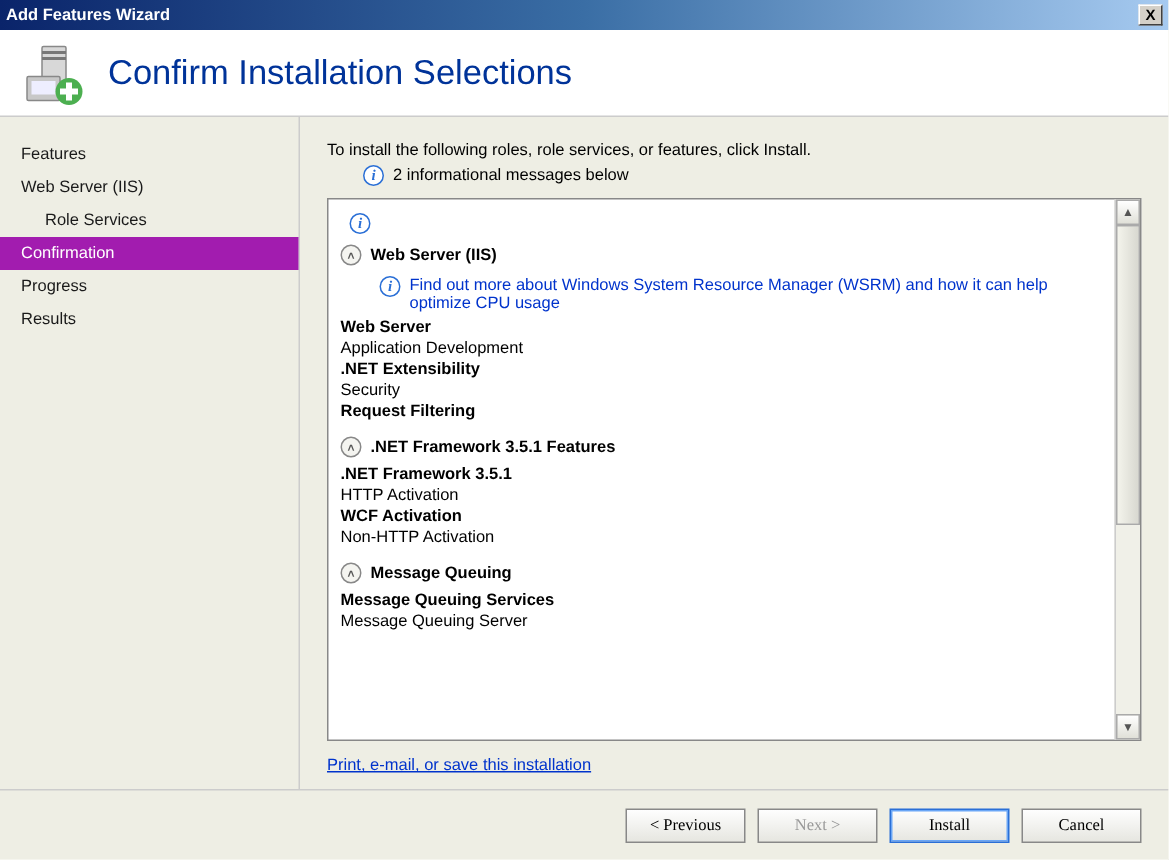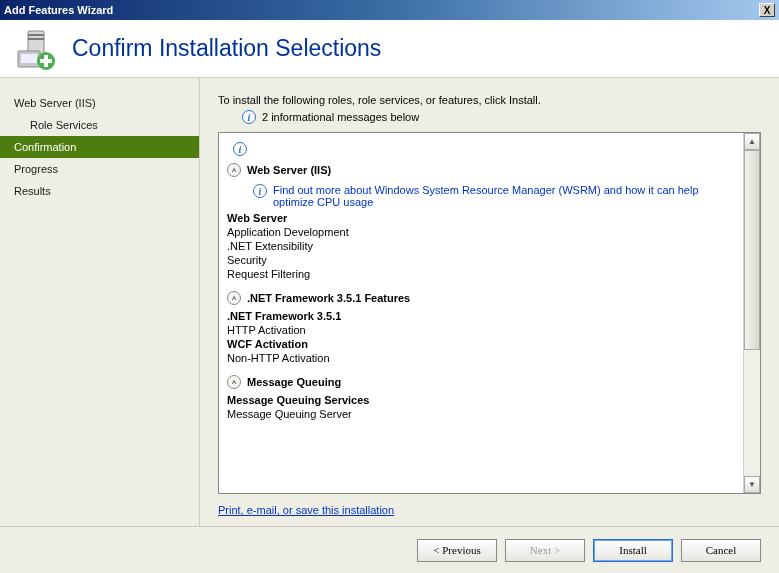--- a/index.html
+++ b/index.html
@@ -9,42 +9,42 @@
 .titlebar .close { margin-left: auto; width: 16px; height: 14px; background: #d4d0c8; border: 1px solid #fff; border-right-color: #404040; border-bottom-color: #404040; color: #000; display: flex; align-items: center; justify-content: center; font-size: 10px; font-family: Arial; cursor: pointer; }
 
 .header { height: 58px; background: #fff; display: flex; align-items: center; padding: 8px 14px; border-bottom: 1px solid #ccc; }
 .header-icon { width: 44px; height: 44px; margin-right: 14px; position: relative; }
 .header-title { font-size: 23px; color: #003399; font-family: "Segoe UI", Tahoma, sans-serif; }
 
 .body { display: flex; height: 448px; background: #eeeee4; }
 .sidebar { width: 200px; background: #eeeee4; padding: 14px 0 0 0; border-right: 1px solid #ccc; }
 .side-item { padding: 5px 14px; color: #1a1a1a; cursor: pointer; }
 .side-sub { padding: 5px 14px 5px 30px; color: #1a1a1a; cursor: pointer; }
-.side-item.active { background: #4d7c0f; color: #fff; }
+.side-item.active { background: #a21caf; color: #fff; }
 
 .main { flex: 1; padding: 16px 18px 10px 18px; display: flex; flex-direction: column; }
 .intro { margin-bottom: 0; }
 .msg-row { display: flex; align-items: center; margin: 4px 0 8px 24px; }
 .info-icon { width: 14px; height: 14px; border-radius: 50%; background: #fff; border: 1.5px solid #2a6fd6; color: #2a6fd6; font-weight: bold; font-size: 10px; font-style: italic; display: inline-flex; align-items: center; justify-content: center; margin-right: 6px; font-family: Georgia, serif; flex-shrink: 0; }
 
 .panel { border: 1px solid #888; background: #fff; flex: 1; position: relative; display: flex; }
 .panel-content { flex: 1; overflow: hidden; padding: 6px 8px; }
 .scrollbar { width: 17px; background: #e8e8e0; border-left: 1px solid #ccc; display: flex; flex-direction: column; }
 .sb-btn { height: 17px; background: linear-gradient(#fff,#e0e0d8); border: 1px solid #aaa; display: flex; align-items: center; justify-content: center; font-size: 8px; color: #555; }
 .sb-track { flex: 1; background: #f0f0e8; }
 .sb-thumb { height: 200px; background: linear-gradient(to right,#f4f4ec,#d8d8d0); border: 1px solid #aaa; }
 
 .p-row { display: flex; align-items: flex-start; padding: 3px 0 3px 6px; }
 .sec-head { display: flex; align-items: center; font-weight: bold; padding: 4px 0; }
 .collapse-btn { width: 14px; height: 14px; border-radius: 50%; border: 1px solid #888; background: #f4f4f0; display: inline-flex; align-items: center; justify-content: center; font-size: 8px; margin-right: 6px; cursor: pointer; color: #555; }
 .link { color: #0033cc; cursor: pointer; }
 .bold { font-weight: bold; }
 .ind-1 { padding-left: 26px; }
 .ind-2 { padding-left: 40px; }
-.ind-3 { padding-left: 54px; }
+.ind-3 { padding-left: 54px; font-weight: bold; }
 .line { padding: 1px 0; }
 
 .save-link { color: #0033cc; text-decoration: underline; margin-top: 10px; cursor: pointer; }
 
 .footer { height: 47px; background: #eeeee4; border-top: 1px solid #ccc; display: flex; align-items: center; justify-content: flex-end; padding: 12px 18px; gap: 8px; }
 .btn { width: 80px; height: 23px; background: linear-gradient(#fefefe,#e6e6e0); border: 1px solid #888; font-size: 11px; font-family: Tahoma; cursor: pointer; }
 .btn:disabled { color: #999; cursor: default; }
 .btn.default { border: 1px solid #2a6fd6; box-shadow: 0 0 0 1px #6aa6f6 inset; }
 </style>
 </head>
@@ -66,20 +66,21 @@
       <circle cx="32" cy="34" r="9" fill="#4caf50"></circle>
       <rect x="30" y="28" width="4" height="12" fill="#fff"></rect>
       <rect x="26" y="32" width="12" height="4" fill="#fff"></rect>
     </svg>
   </div>
   <div class="header-title">Confirm Installation Selections</div>
 </div>
 
 <div class="body">
   <div class="sidebar">
+    <div class="side-item">Features</div>
     <div class="side-item">Web Server (IIS)</div>
     <div class="side-sub">Role Services</div>
     <div class="side-item active">Confirmation</div>
     <div class="side-item">Progress</div>
     <div class="side-item">Results</div>
   </div>
 
   <div class="main">
     <div class="intro">To install the following roles, role services, or features, click Install.</div>
     <div class="msg-row">

